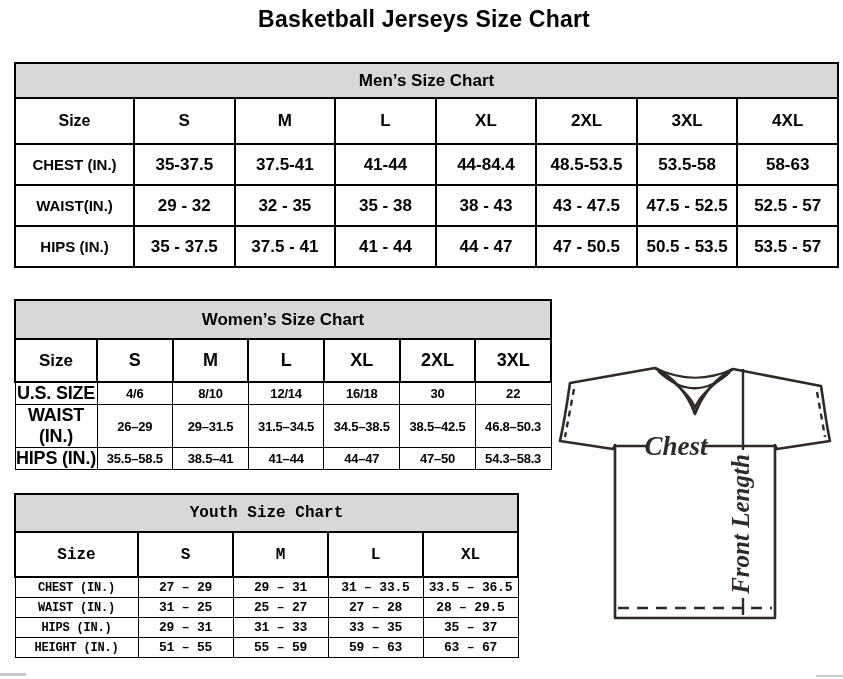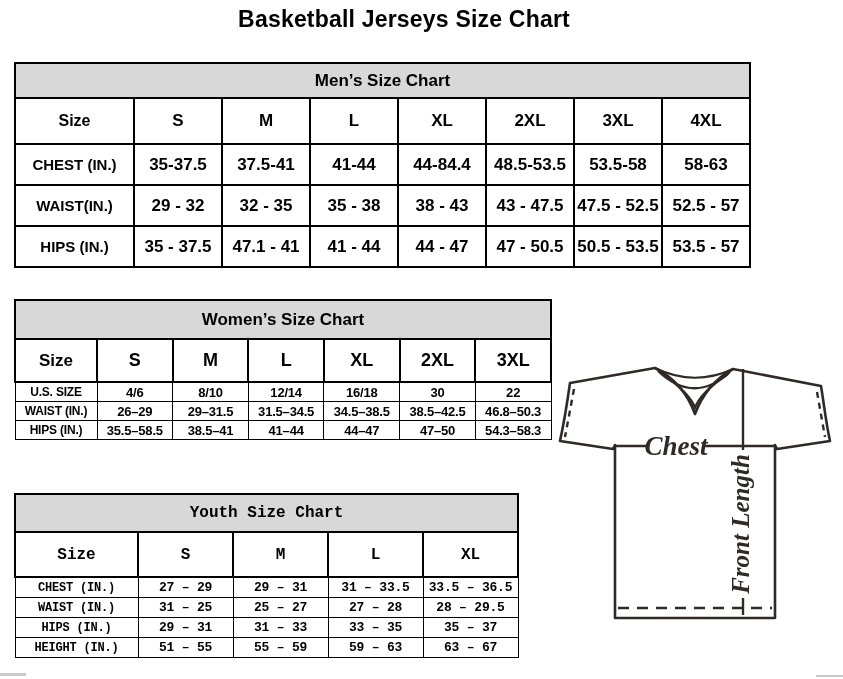--- a/index.html
+++ b/index.html
@@ -2,40 +2,40 @@
 <html><head>
 <meta charset="utf-8">
 <style>
   html,body{margin:0;padding:0;background:#fff;}
   #canvas{
     position:relative;width:843px;height:679px;background:#ffffff;
     font-family:"Liberation Sans",sans-serif;color:#000;overflow:hidden;
   }
   .page-title{
     position:absolute;top:6px;left:0;width:808px;text-align:center;
-    font-size:23px;font-weight:700;letter-spacing:.2px;
+    font-size:23px;font-weight:700;letter-spacing:.2px;padding-left:20px;
   }
   table{border-collapse:collapse;table-layout:fixed;position:absolute;background:#fff;}
   td{border:2px solid #000;text-align:center;vertical-align:middle;padding:0;overflow:hidden;}
   .band td{background:#d8d8d8;font-weight:700;}
   
-  #men{left:14px;top:62px;width:737px;}
+  #men{left:14px;top:62px;width:825px;}
   #men .band td{height:33px;font-size:17px;}
   #men .sizes td{height:44px;font-size:17px;font-weight:700;}
   #men .sizes td.sizelabel{font-size:16px;}
   #men .data td{height:39px;font-size:17px;font-weight:700;}
   #men .data td.rowlabel{font-size:15px;}
   
   #women{left:14px;top:299px;width:538px;}
   #women td{border-width:1.5px;}
   #women .band td{height:37px;font-size:17px;border-width:2px;margin-left:46px;}
   #women .sizes td{height:41px;font-size:18px;font-weight:700;border-width:2px;}
   #women .sizes td.sizelabel{font-size:17px;}
   #women .data td{height:18px;font-size:13px;font-weight:700;letter-spacing:-.2px;}
-  #women .data td.rowlabel{font-size:12px;}
+  #women .data td.rowlabel{font-size:18px;}
   
   #youth{left:14px;top:493px;width:505px;font-family:Liberation Mono, monospace;}
   #youth td{border-width:1.5px;}
   #youth .band td{height:36px;font-size:16px;border-width:2px;}
   #youth .sizes td{height:43px;font-size:16px;font-weight:700;border-width:2px;}
   #youth .sizes td.sizelabel{font-size:16px;}
   #youth .data td{height:19px;font-size:13px;font-weight:700;letter-spacing:-.2px;}
   #youth .data td.rowlabel{font-size:12px;}
   
   #jersey{position:absolute;left:554px;top:356px;}
@@ -92,21 +92,21 @@
       <td>32 - 35</td>
       <td>35 - 38</td>
       <td>38 - 43</td>
       <td>43 - 47.5</td>
       <td>47.5 - 52.5</td>
       <td>52.5 - 57</td>
     </tr>
     <tr class="data">
       <td class="rowlabel">HIPS (IN.)</td>
       <td>35 - 37.5</td>
-      <td>47.1 - 41</td>
+      <td>37.5 - 41</td>
       <td>41 - 44</td>
       <td>44 - 47</td>
       <td>47 - 50.5</td>
       <td>50.5 - 53.5</td>
       <td>53.5 - 57</td>
     </tr>
   </tbody>
     </table>
 
   <table id="women">

